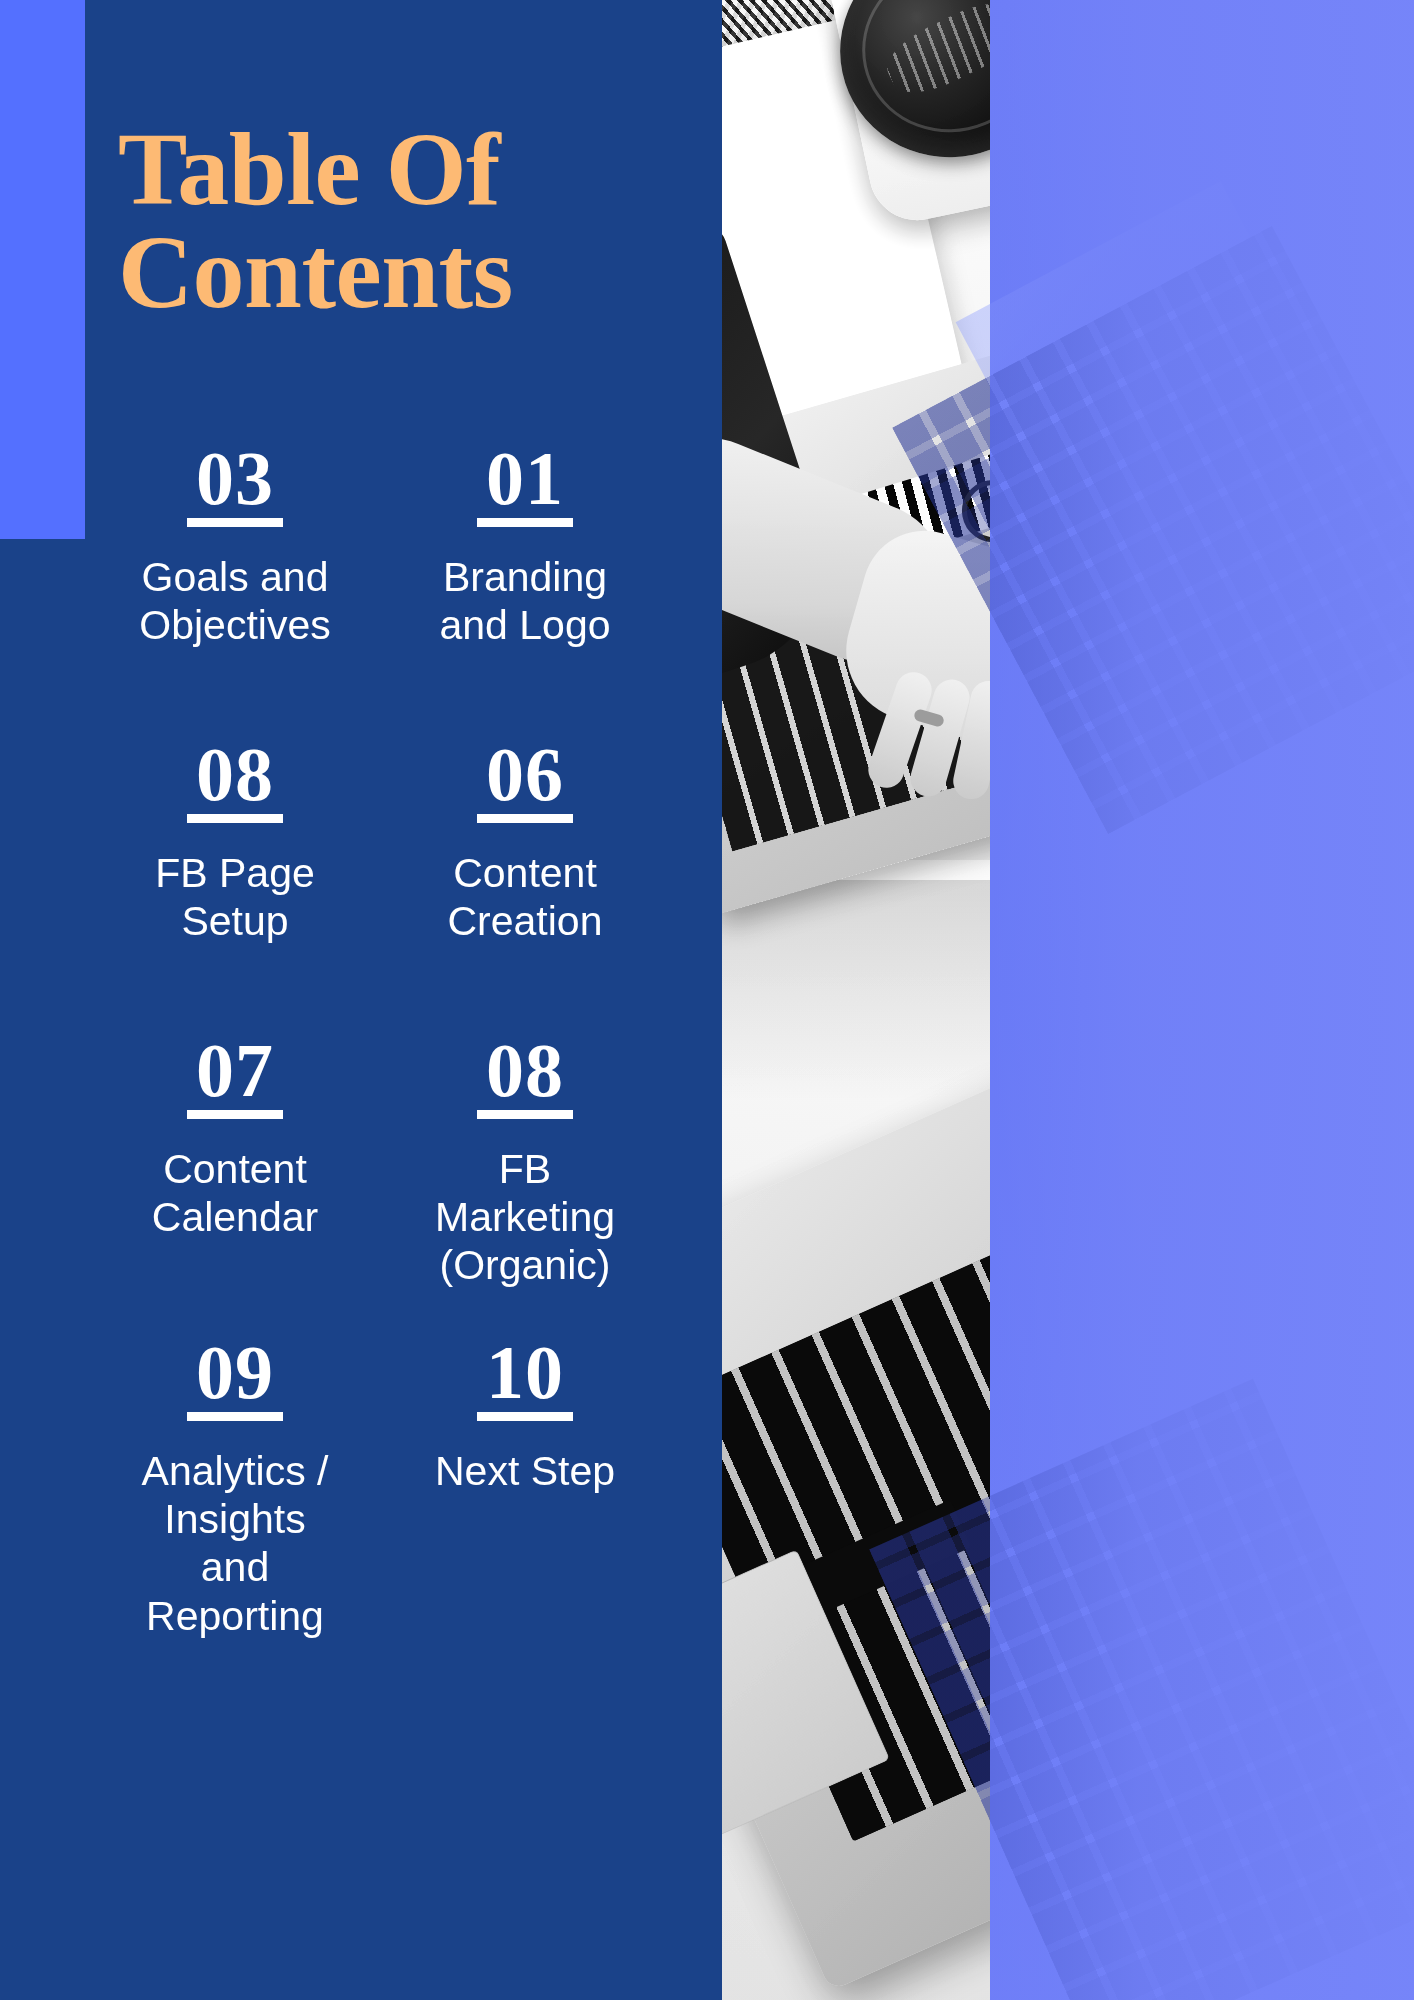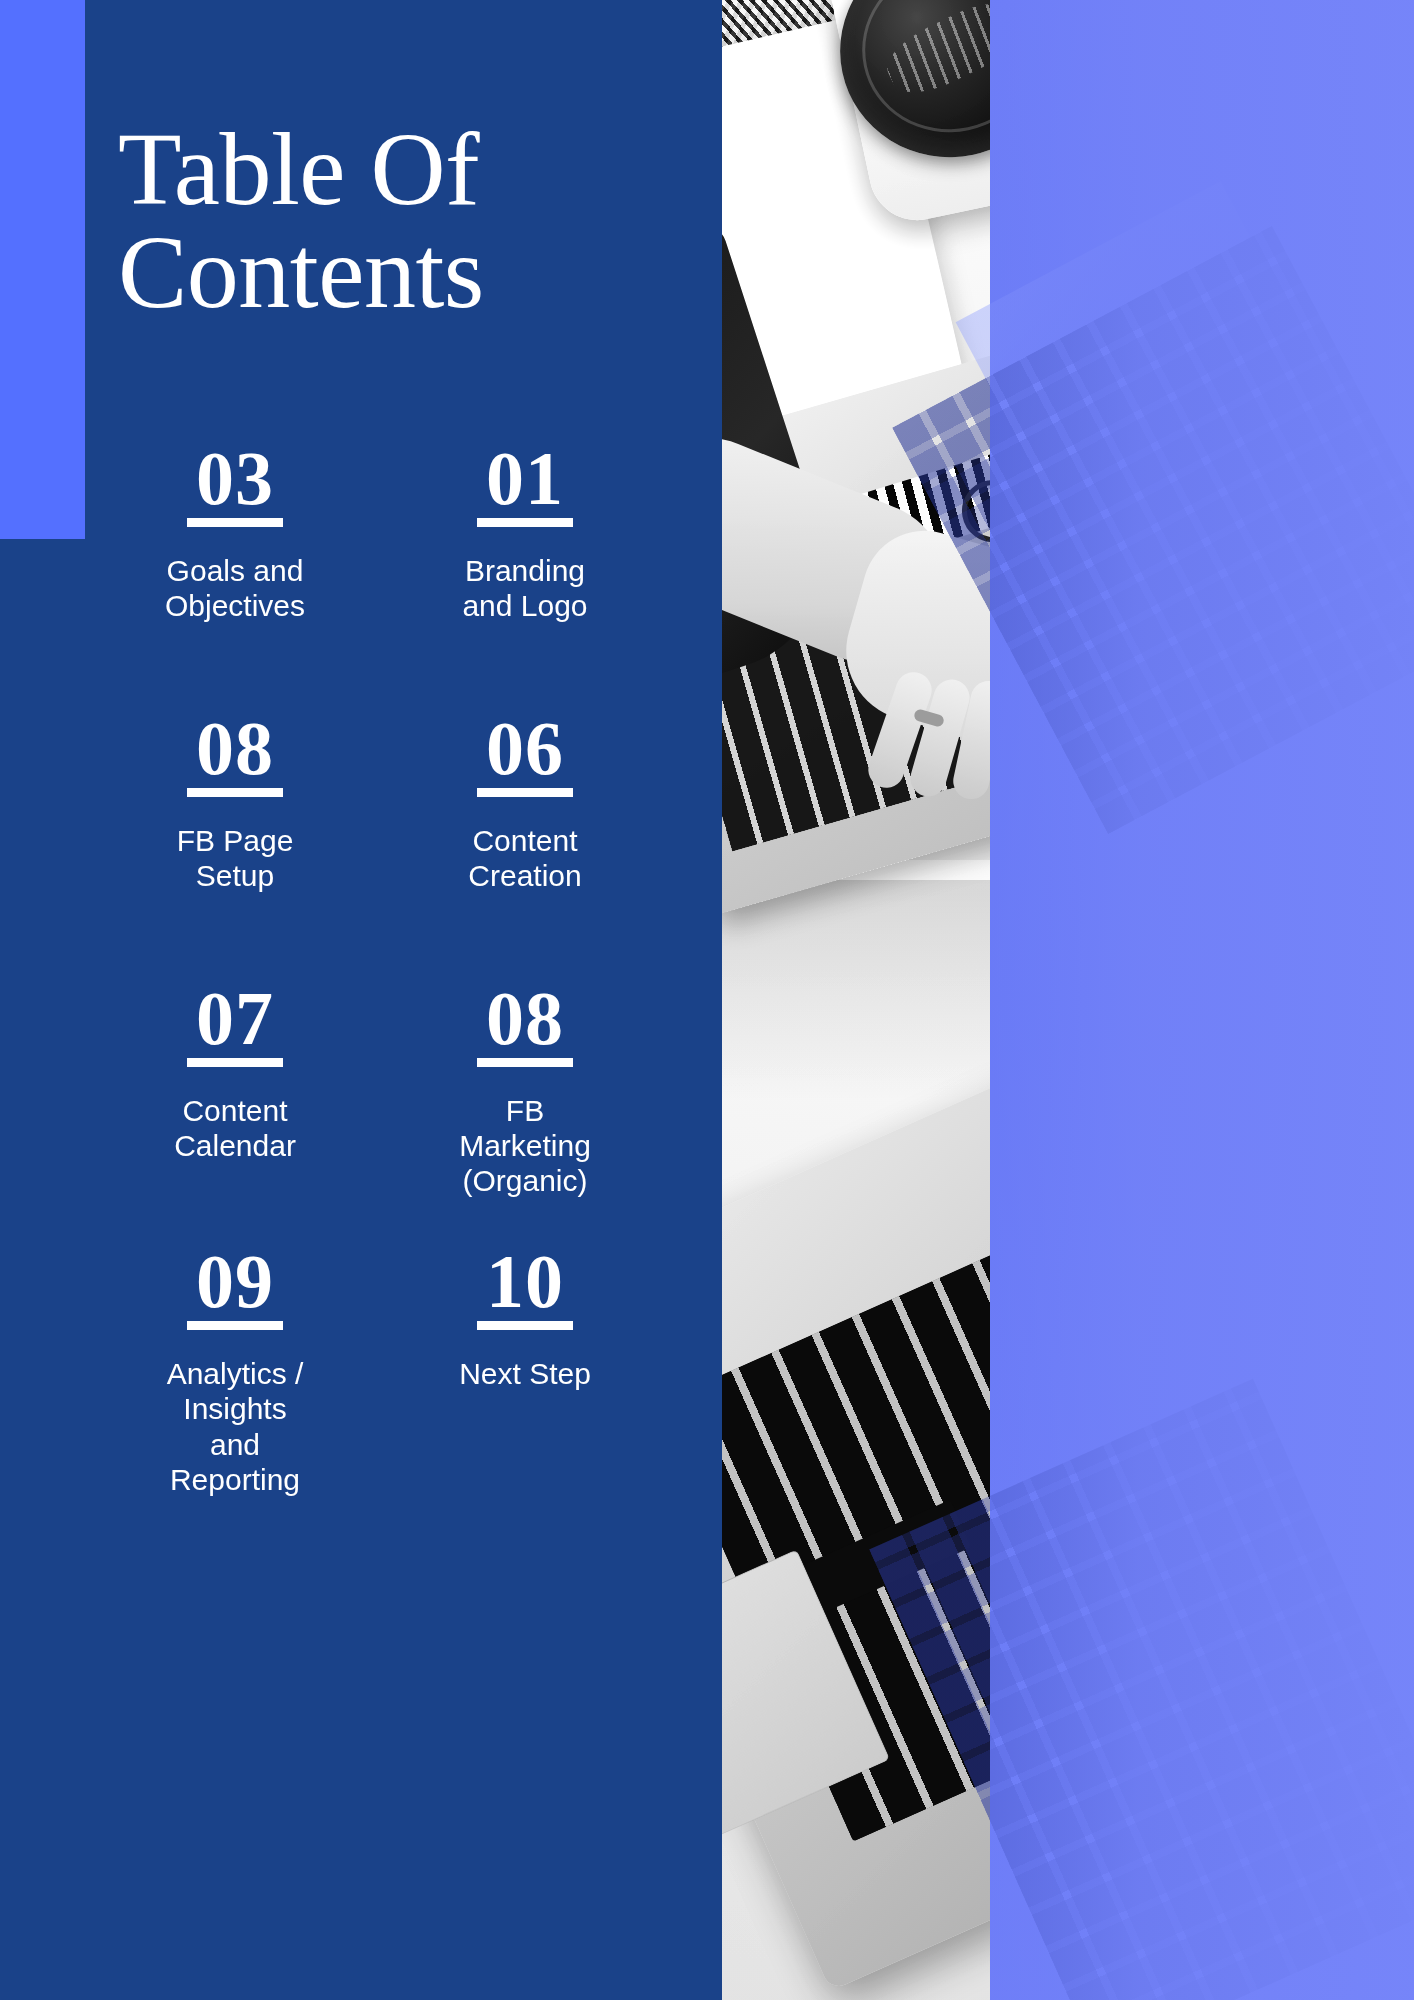--- a/index.html
+++ b/index.html
@@ -36,24 +36,24 @@
     background:#1a4289;
     z-index:2;
   }
 
   .title {
     position:absolute;
     left:118px;
     top:118px;
     width:560px;
     font-family:"Liberation Serif", serif;
-    font-weight:400;
+    font-weight:700;
     font-size:104px;
     line-height:0.99;
-    color:#ffffff;
+    color:#fdba74;
     letter-spacing:-0.5px;
     white-space:pre-line;
   }
 
   
   .toc-grid {
     position:absolute;
     left:100px;
     top:440px;
     width:560px;
@@ -84,21 +84,21 @@
   .toc-rule {
     width:96px;
     height:9px;
     background:#ffffff;
     margin-top:2px;
   }
 
   .toc-label {
     margin-top:26px;
     font-family:"Liberation Sans", sans-serif;
-    font-size:30px;
+    font-size:41px;
     line-height:1.18;
     color:#ffffff;
     white-space:pre-line;
     font-weight:400;
   }
 
   
   .r1 { margin-bottom:60px; }
   .r2 { margin-bottom:60px; }
   .r3 { margin-bottom:18px; }

